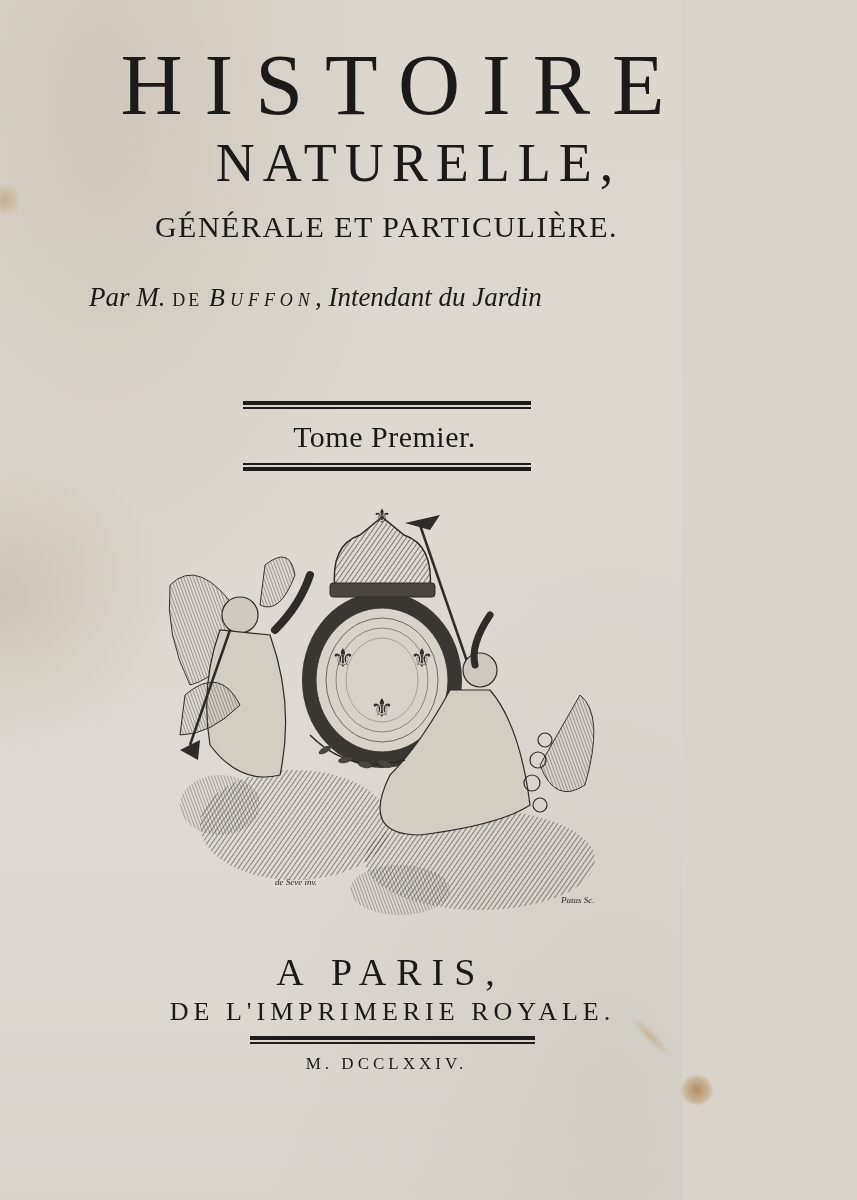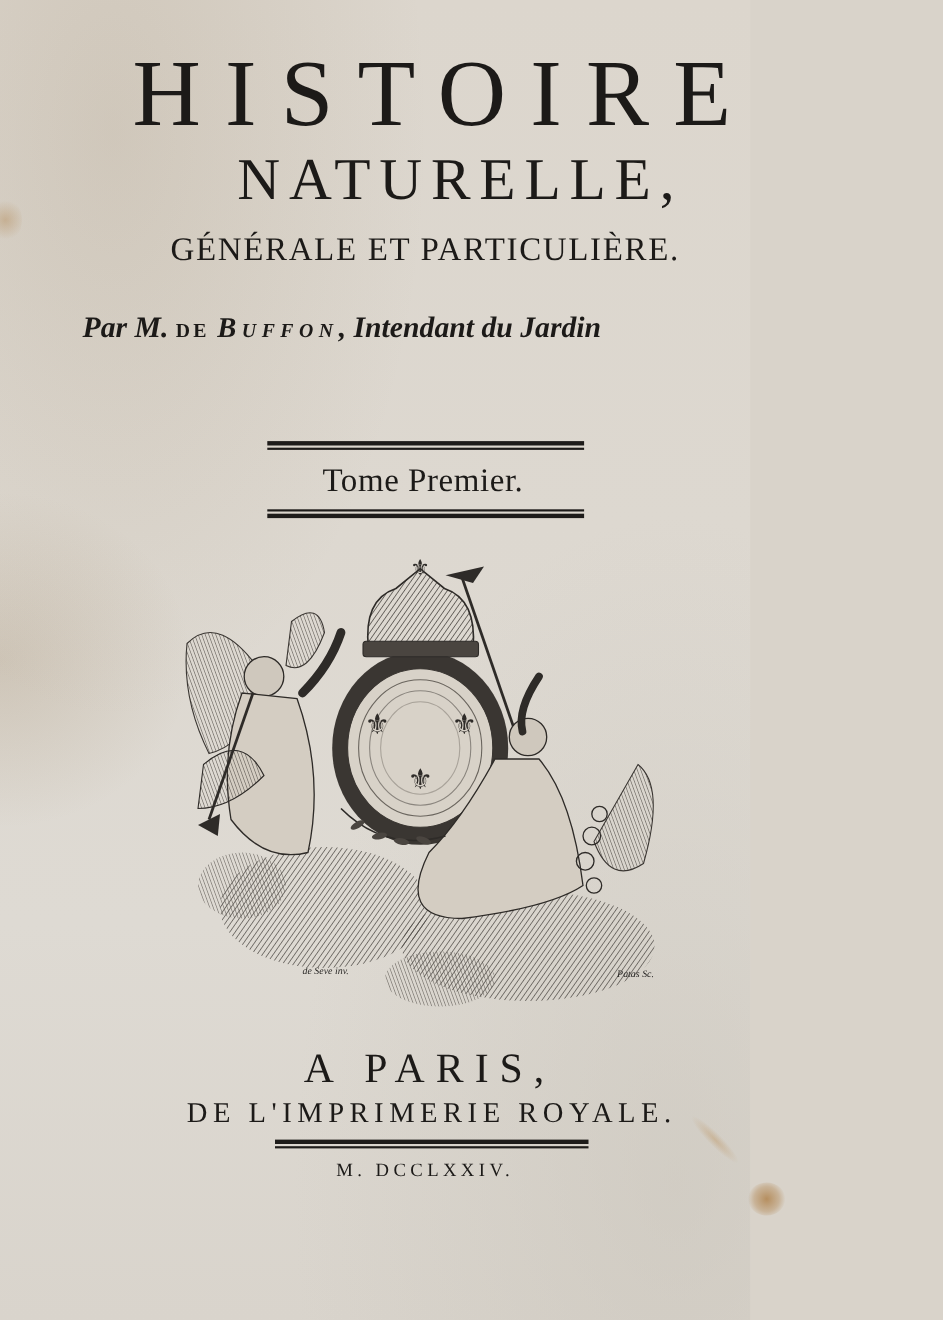--- a/index.html
+++ b/index.html
@@ -17,22 +17,22 @@
       radial-gradient(ellipse at 90% 90%, rgba(200,195,185,0.5) 0%, rgba(0,0,0,0) 40%),
       linear-gradient(180deg, #dcd6cd 0%, #ddd8d0 40%, #dedad3 70%, #d9d4cc 100%);
   }
   .line { position: absolute; left: 0; width: 857px; text-align: center; white-space: nowrap; }
 
   .title-1 { top: 42px; font-size: 86px; letter-spacing: 22px; line-height: 1; left: -25px; font-weight: normal; }
   .title-2 { top: 136px; font-size: 54px; letter-spacing: 8px; line-height: 1; left: -10px; }
   .title-3 { top: 212px; font-size: 30px; letter-spacing: 1.5px; line-height: 1; left: -42px; }
 
   .byline {
-    position: absolute; left: 75px; top: 278px; width: 630px;
-    font-style: italic; font-size: 27px; line-height: 38px; text-align: justify; font-weight: bold;
+    position: absolute; left: 89px; top: 278px; width: 630px;
+    font-style: italic; font-size: 27px; line-height: 38px; text-align: justify;
   }
   .byline .indent { display: block; padding-left: 33px; }
   .sc { font-style: normal; font-variant: small-caps; letter-spacing: 3px; font-size: 26px; }
   .byline .buffon { font-style: italic; letter-spacing: 5px; }
 
   .rule { position: absolute; left: 243px; width: 288px; }
   .rule .thick { height: 4px; background: #1e1c1a; }
   .rule .thin { height: 2px; background: #1e1c1a; }
   .rule .gap { height: 2px; }
 
@@ -147,21 +147,21 @@
       <path d="M150 230 Q190 270 245 255" stroke="#2e2b28" stroke-width="1.5" fill="none"></path>
       <g fill="#4a4540">
         <ellipse cx="165" cy="245" rx="7" ry="3" transform="rotate(-30 165 245)"></ellipse>
         <ellipse cx="185" cy="255" rx="7" ry="3" transform="rotate(-10 185 255)"></ellipse>
         <ellipse cx="205" cy="260" rx="7" ry="3" transform="rotate(10 205 260)"></ellipse>
         <ellipse cx="225" cy="259" rx="7" ry="3" transform="rotate(20 225 259)"></ellipse>
       </g>
     </svg>
 
     <span class="credit" style="left:115px; top:372px;font-style:italic;">de Seve inv.</span>
-    <span class="credit" style="left:360px; top:375px;padding-left:41px;">Patas Sc.</span>
+    <span class="credit" style="left:360px; top:390px;padding-left:41px;">Patas Sc.</span>
   </div>
 
   <div class="line imprint-1">A PARIS,</div>
   <div class="line imprint-2">DE L'IMPRIMERIE ROYALE.</div>
 
   <div class="rule" style="top:1036px; left:250px; width:285px;">
     <div class="thick"></div>
       <div class="gap"></div>
       <div class="thin"></div>
   </div>

